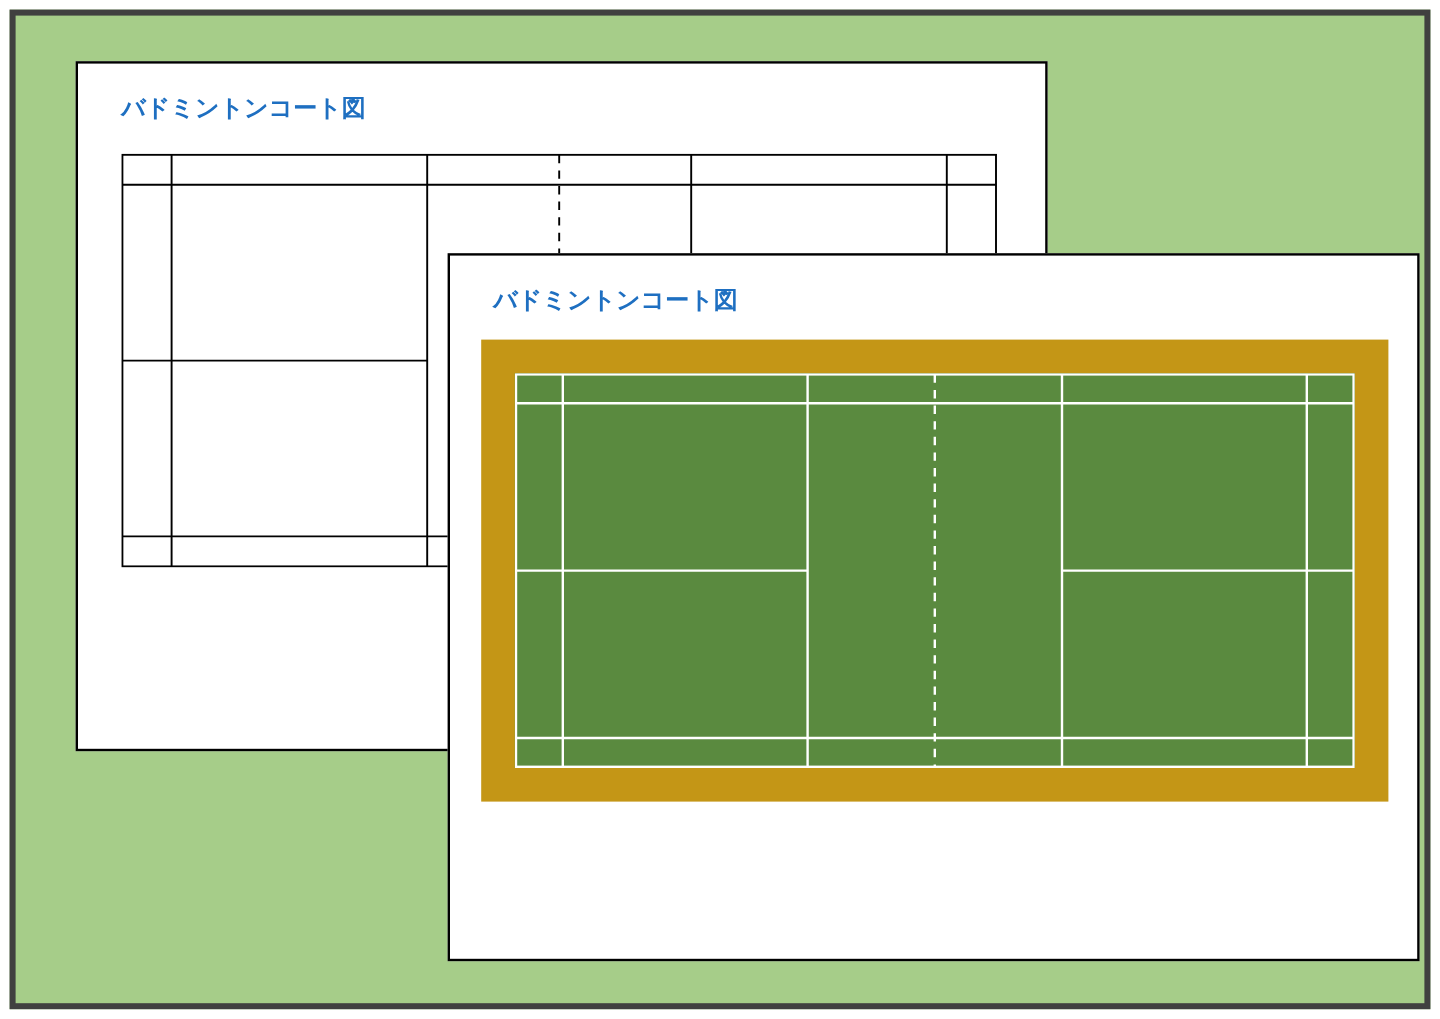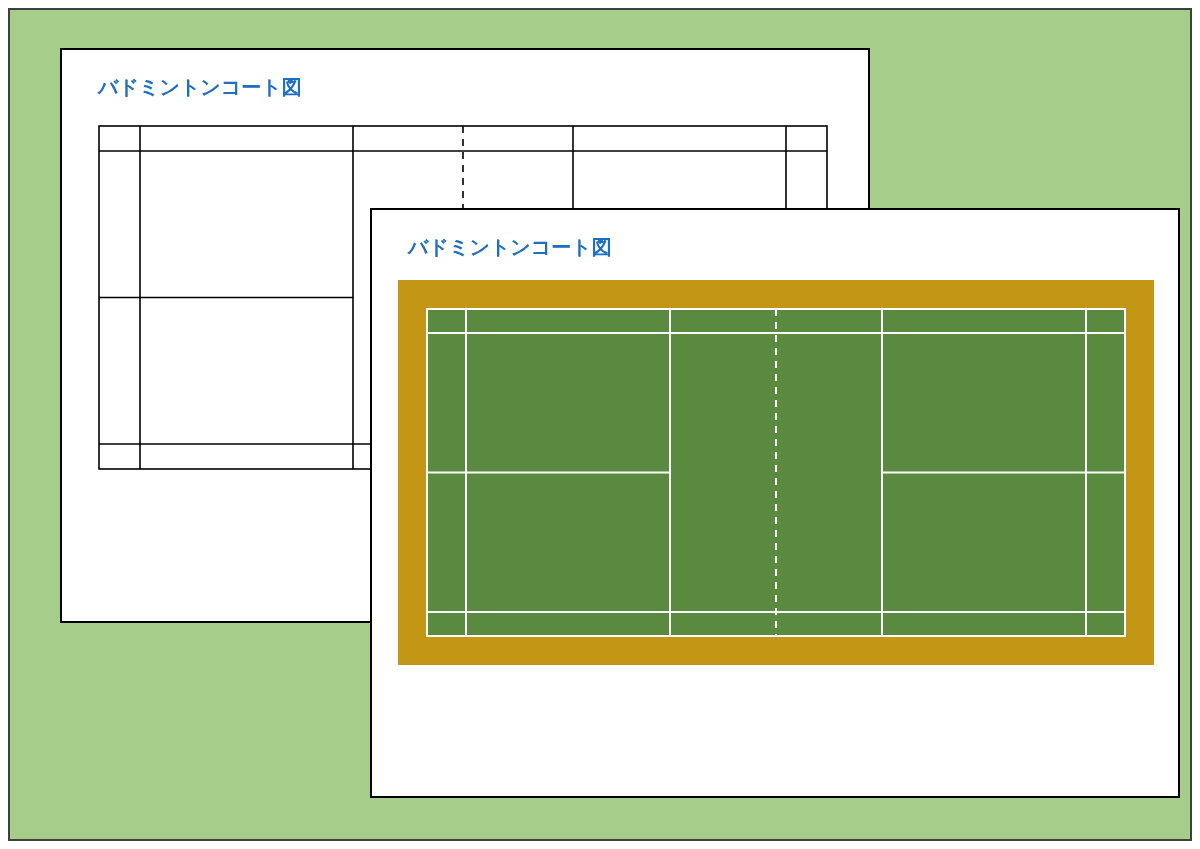--- a/index.html
+++ b/index.html
@@ -10,21 +10,21 @@
       font-family: "Meiryo", "Hiragino Sans", sans-serif;
       overflow: hidden;
     }
     .outer-frame {
       position: absolute;
       top: 8px;
       left: 8px;
       width: 1184px;
       height: 833px;
       background: #a6cd89;
-      border: 2px solid #404040;
+      border: 5px solid #404040;
     }
     .sheet {
       position: absolute;
       background: #fff;
       border: 2px solid #000;
     }
     .sheet-back {
       top: 38px;
       left: 50px;
       width: 810px;

